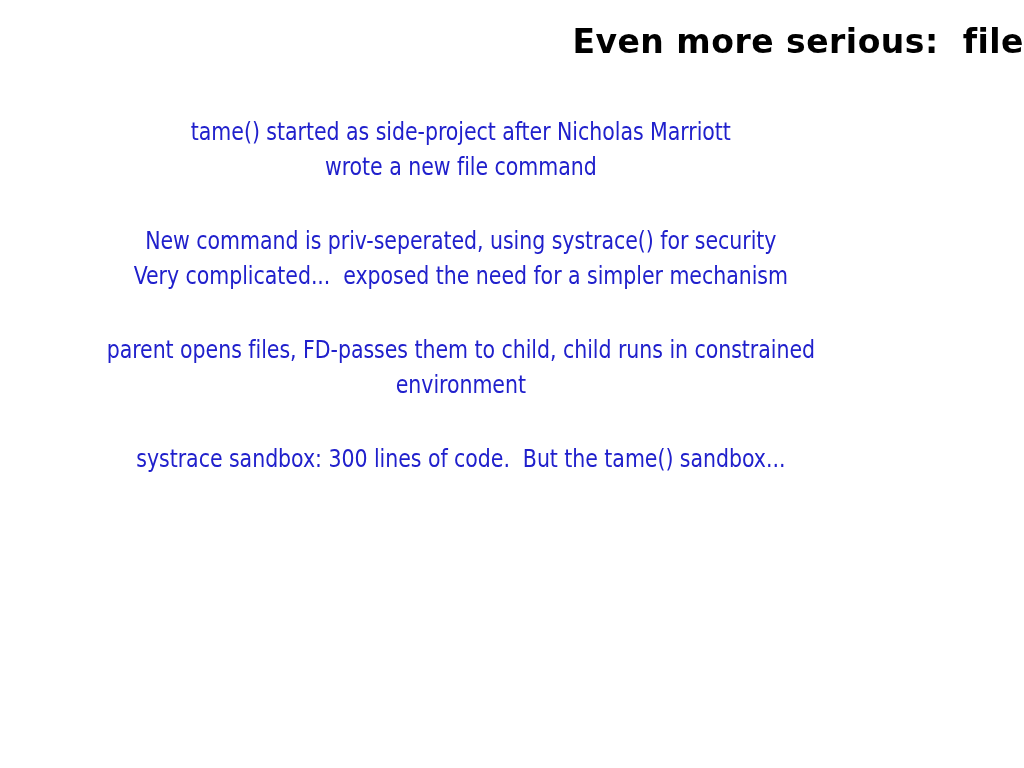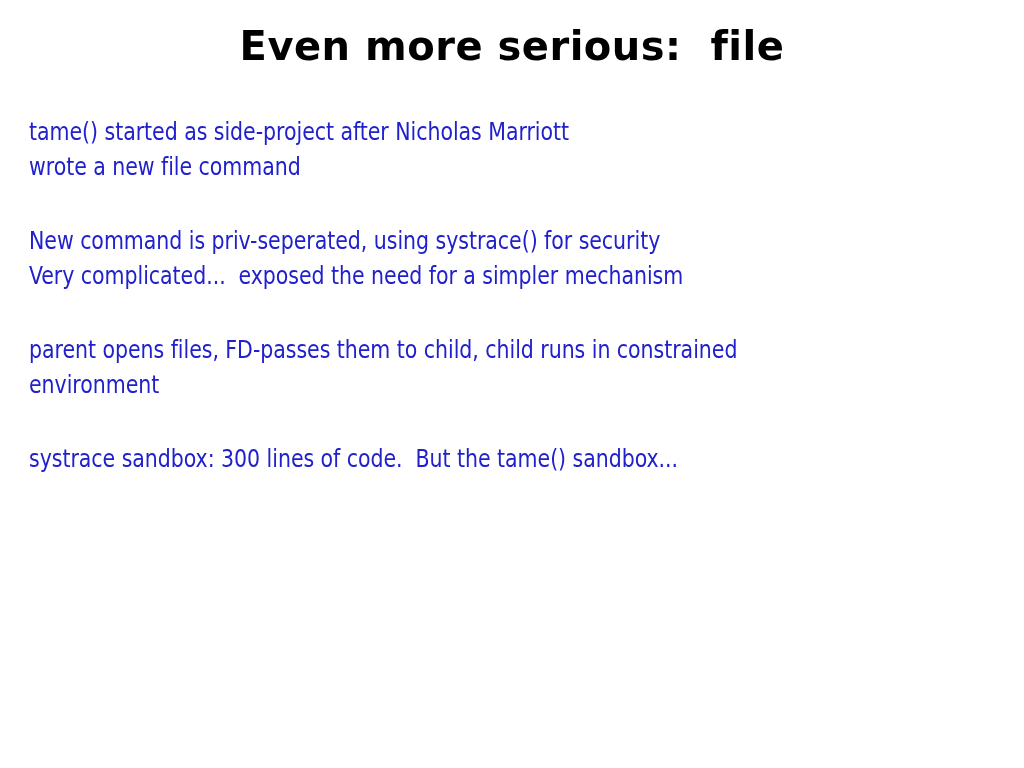--- a/index.html
+++ b/index.html
@@ -17,36 +17,37 @@
     overflow: hidden;
     font-family: "DejaVu Sans", sans-serif;
   }
 
   
   #slide-title {
     position: absolute;
     left: 0;
     top: 22px;
     width: 1024px;
-    text-align: center;
+    text-align: right;
     font-family: "DejaVu Sans", sans-serif;
-    font-size: 40px;
+    font-size: 33px;
     font-weight: 700;
     color: #000000;
     letter-spacing: 0.5px;
     white-space: pre;
     line-height: 1.2;
   }
 
   
   #body-block {
     position: absolute;
     left: 29px;
     top: 114px;
     width: 965px;
+    text-align: center;
   }
 
   .para {
     font-family: "DejaVu Sans Condensed", "Liberation Sans Narrow", "Liberation Sans", sans-serif;
     font-size: 25.5px;
     line-height: 35px;
     color: #2020cc;
     white-space: pre-wrap;
     margin: 0;
     font-stretch: condensed;

